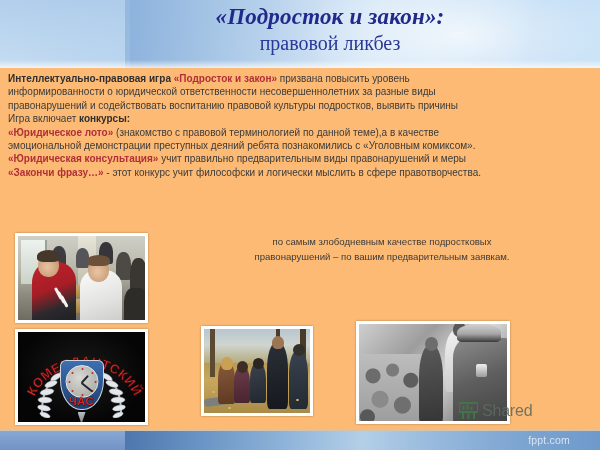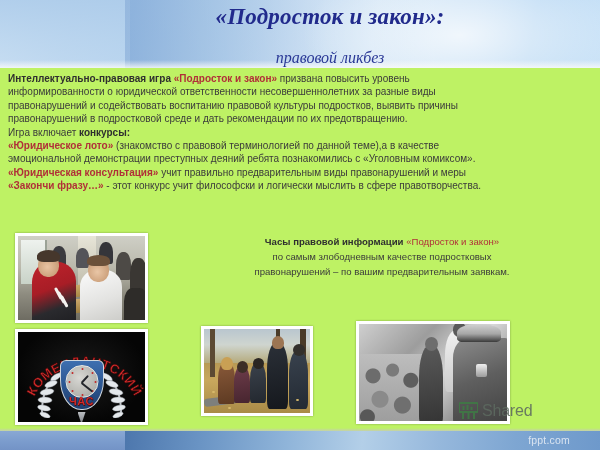--- a/index.html
+++ b/index.html
@@ -13,21 +13,21 @@
     overflow: hidden;
     background: #fbfbfa;
     font-family: "Liberation Sans", "DejaVu Sans", sans-serif;
     -webkit-font-smoothing: antialiased;
   }
 
   .slide {
     position: relative;
     width: 600px;
     height: 450px;
-    background: #bef264;
+    background: #fdba74;
     overflow: hidden;
   }
 
   
   .header {
     position: absolute;
     left: 0; top: 0;
     width: 600px;
     height: 68px;
     background:
@@ -79,26 +79,25 @@
     font-style: italic;
     font-weight: bold;
     font-size: 23px;
     color: #212a8c;
     letter-spacing: 0.2px;
     line-height: 1.15;
     white-space: nowrap;
   }
   .title-line2 {
     font-family: "Liberation Serif", "DejaVu Serif", serif;
-    font-style: italic;
     font-weight: normal;
-    font-size: 16px;
+    font-size: 20px;
     color: #2a3896;
     line-height: 1.2;
-    margin-top: 18px;
+    margin-top: 1px;
     white-space: nowrap;
   }
   .header-bottom-fade {
     position: absolute;
     left: 0; top: 60px;
     width: 600px; height: 10px;
     background: linear-gradient(180deg, rgba(251,251,249,0) 0%, rgba(251,251,249,1) 100%);
   }
 
   
@@ -408,21 +407,20 @@
   </div>
 
   <div class="body-text">
     <p>
       <span class="b">Интеллектуально-правовая игра</span>
       <span class="red">«Подросток и закон»</span>
       <span>призвана повысить уровень</span>
     </p>
     <p>информированности о юридической ответственности несовершеннолетних за разные виды</p>
     <p>правонарушений и содействовать воспитанию правовой культуры подростков, выявить причины</p>
-    <p>правонарушений в подростковой среде и дать рекомендации по их предотвращению.</p>
     <p>
       <span>Игра включает</span>
       <span class="b">конкурсы:</span>
     </p>
 
     <p>
       <span class="red">«Юридическое лото»</span>
       <span>(знакомство с правовой терминологией по данной теме),а в качестве</span>
     </p>
     <p>эмоциональной демонстрации преступных деяний ребята познакомились с «Уголовным комиксом».</p>
@@ -432,24 +430,20 @@
       <span>учит правильно предварительным виды правонарушений и меры</span>
     </p>
 
     <p>
       <span class="red">«Закончи фразу…»</span>
       <span>- этот конкурс учит философски и логически мыслить  в сфере правотворчества.</span>
     </p>
   </div>
 
   <div class="info-block">
-    <p>
-      <span class="info-title">Часы правовой информации</span>
-      <span class="red-soft">«Подросток и закон»</span>
-    </p>
     <p>по самым злободневным качестве подростковых</p>
     <p>правонарушений – по вашим предварительным  заявкам.</p>
   </div>
 
   <div class="photo photo-frame" id="photo-classroom">
     <div class="cls-bg"></div>
     <div class="cls-window"></div>
     <div class="cls-wall"></div>
     <div class="cls-bgp p1"></div>
     <div class="cls-bgp p2"></div>

